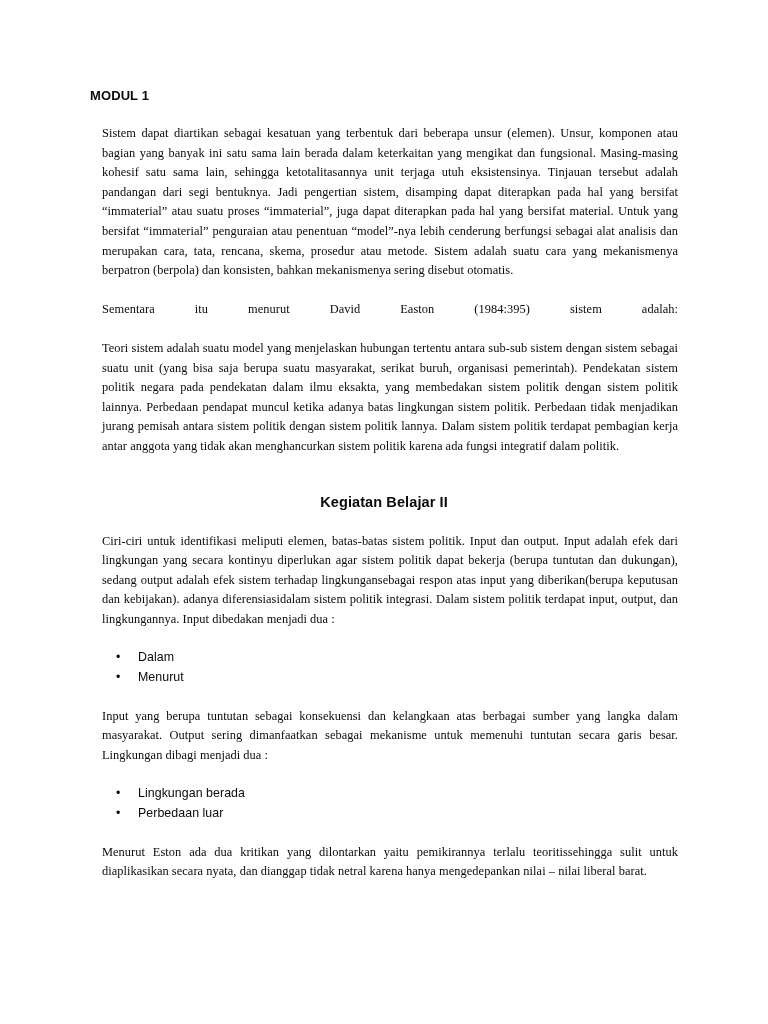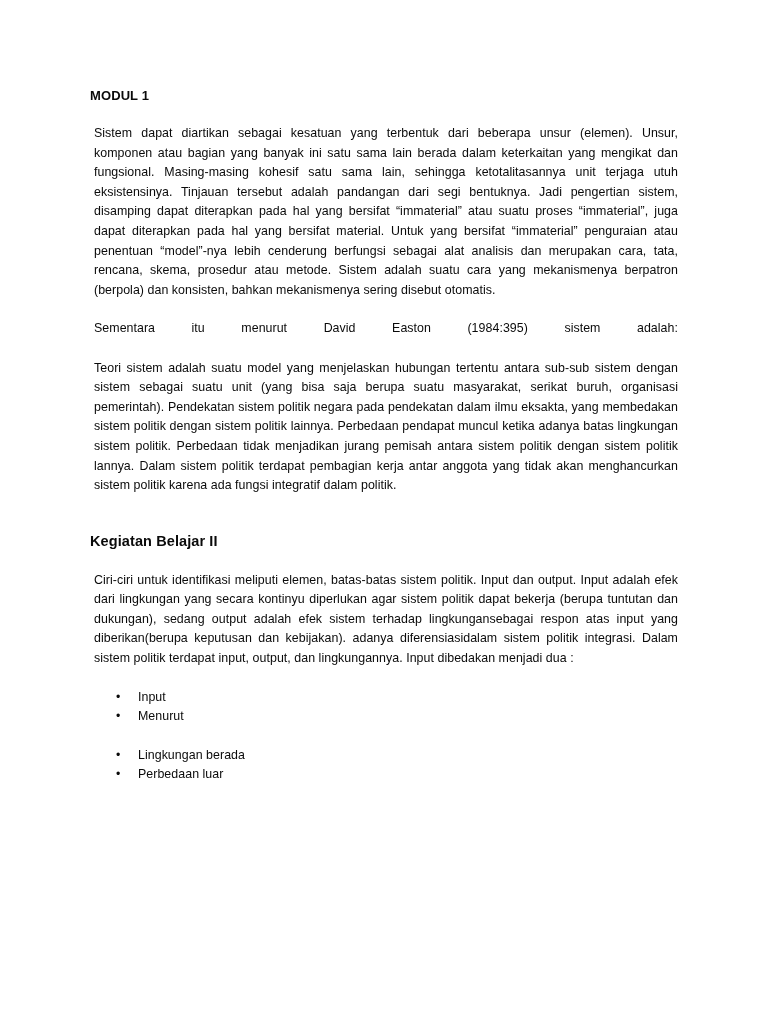--- a/index.html
+++ b/index.html
@@ -51,41 +51,42 @@
     letter-spacing: 0.1px;
     margin: 0 0 20px 0;
   }
 
   
   .para {
     font-size: 12.4px;
     line-height: 19.6px;
     text-align: justify;
     text-justify: inter-word;
-    margin: 0 0 19px 4px;
+    margin: 0 0 19px 12px;
     letter-spacing: 0.05px;
     -webkit-hyphens: none;
     hyphens: none;
+    font-family: Liberation Serif, serif;
   }
   .para:last-child { margin-bottom: 0; }
 
   
   .para .forced-line {
     display: block;
     text-align: justify;
   }
   .para .forced-line::after {
     content: "";
     display: inline-block;
     width: 100%;
     height: 0;
   }
 
   .gap-large { margin-bottom: 35px; }
-  .gap-kb2   { margin-top: 36px; }
+  .gap-kb2   { margin-top: 36px; text-align: center; }
 
   
   .bullets {
     list-style: none;
     margin: 0 0 19px 0;
     padding: 0;
   }
   .bullets li {
     position: relative;
     font-size: 12.4px;
@@ -117,35 +118,37 @@
       <span class="forced-line">Sementara itu menurut David Easton (1984:395) sistem adalah:</span><span>Teori sistem adalah suatu model yang menjelaskan hubungan tertentu antara sub-sub sistem dengan sistem sebagai suatu unit (yang bisa saja berupa suatu masyarakat, serikat buruh, organisasi pemerintah). Pendekatan sistem politik negara pada pendekatan dalam ilmu eksakta, yang membedakan sistem politik dengan sistem politik lainnya. Perbedaan pendapat muncul ketika adanya batas lingkungan sistem politik. Perbedaan tidak menjadikan jurang pemisah antara sistem politik dengan sistem politik lannya. Dalam sistem politik terdapat pembagian kerja antar anggota yang tidak akan menghancurkan sistem politik karena ada fungsi integratif dalam politik.</span>
     </p>
 
     <h2 class="h-kb2 gap-kb2">Kegiatan Belajar II</h2>
 
     <p class="para">Ciri-ciri untuk identifikasi meliputi elemen, batas-batas sistem politik. Input dan output. Input adalah efek dari lingkungan yang secara kontinyu diperlukan agar sistem politik dapat bekerja (berupa tuntutan dan dukungan), sedang output adalah efek sistem terhadap lingkungansebagai respon atas input yang diberikan(berupa keputusan dan kebijakan). adanya diferensiasidalam sistem politik integrasi. Dalam sistem politik terdapat input, output, dan lingkungannya. Input dibedakan menjadi dua :</p>
 
     <ul class="bullets list-spacer-top">
       <li>
         <span class="bullet-dot">•</span>
-        <span>Input</span>
+        <span>Dalam</span>
       </li>
       <li>
         <span class="bullet-dot">•</span>
         <span>Menurut</span>
       </li>
     </ul>
 
+    <p class="para">Input yang berupa tuntutan sebagai konsekuensi dan kelangkaan atas berbagai sumber yang langka dalam masyarakat. Output sering dimanfaatkan sebagai mekanisme untuk memenuhi tuntutan secara garis besar. Lingkungan dibagi menjadi dua :</p>
 
     <ul class="bullets list-spacer-top">
       <li>
         <span class="bullet-dot">•</span>
         <span>Lingkungan berada</span>
       </li>
       <li>
         <span class="bullet-dot">•</span>
         <span>Perbedaan luar</span>
       </li>
     </ul>
 
+    <p class="para">Menurut Eston ada dua kritikan yang dilontarkan yaitu pemikirannya terlalu teoritissehingga sulit untuk diaplikasikan secara nyata, dan dianggap tidak netral karena hanya mengedepankan nilai – nilai liberal barat.</p>
 
   </div>
 </div>
 
 </body></html>

